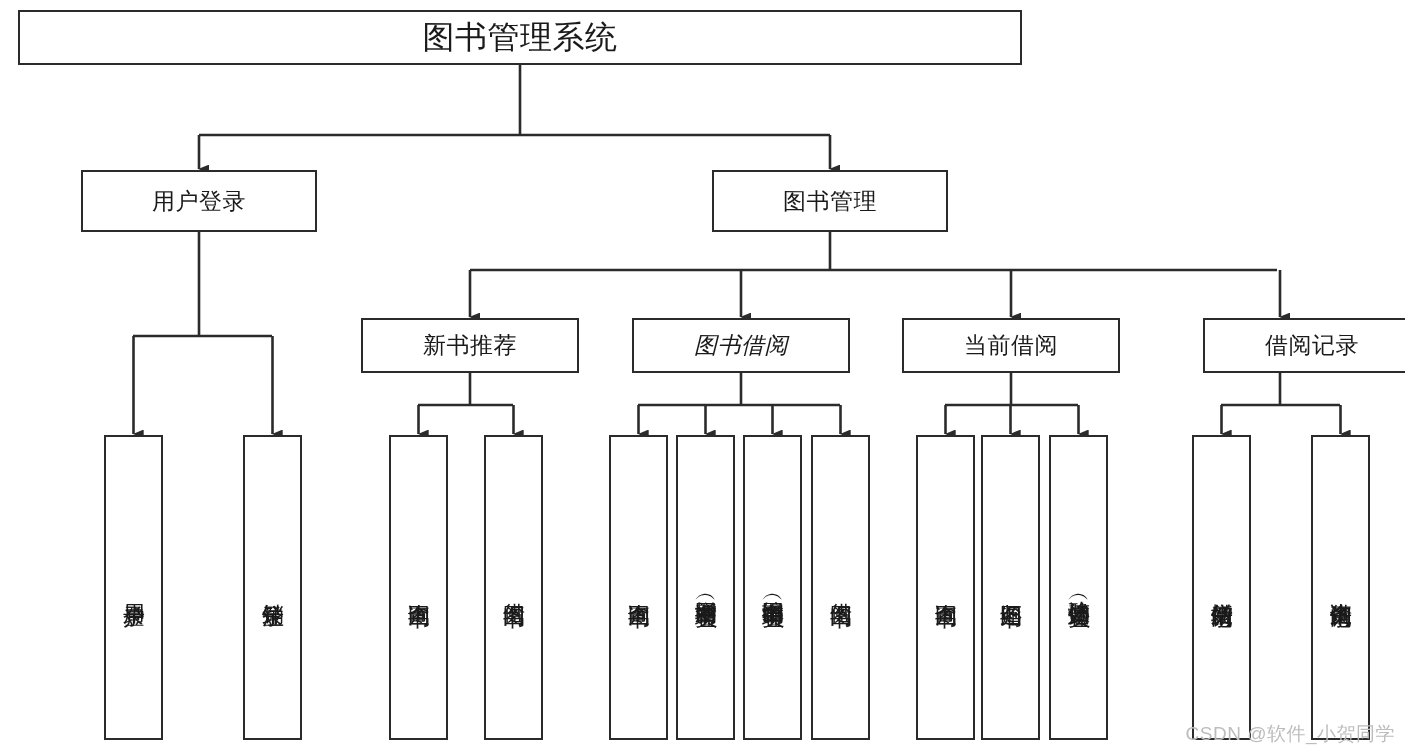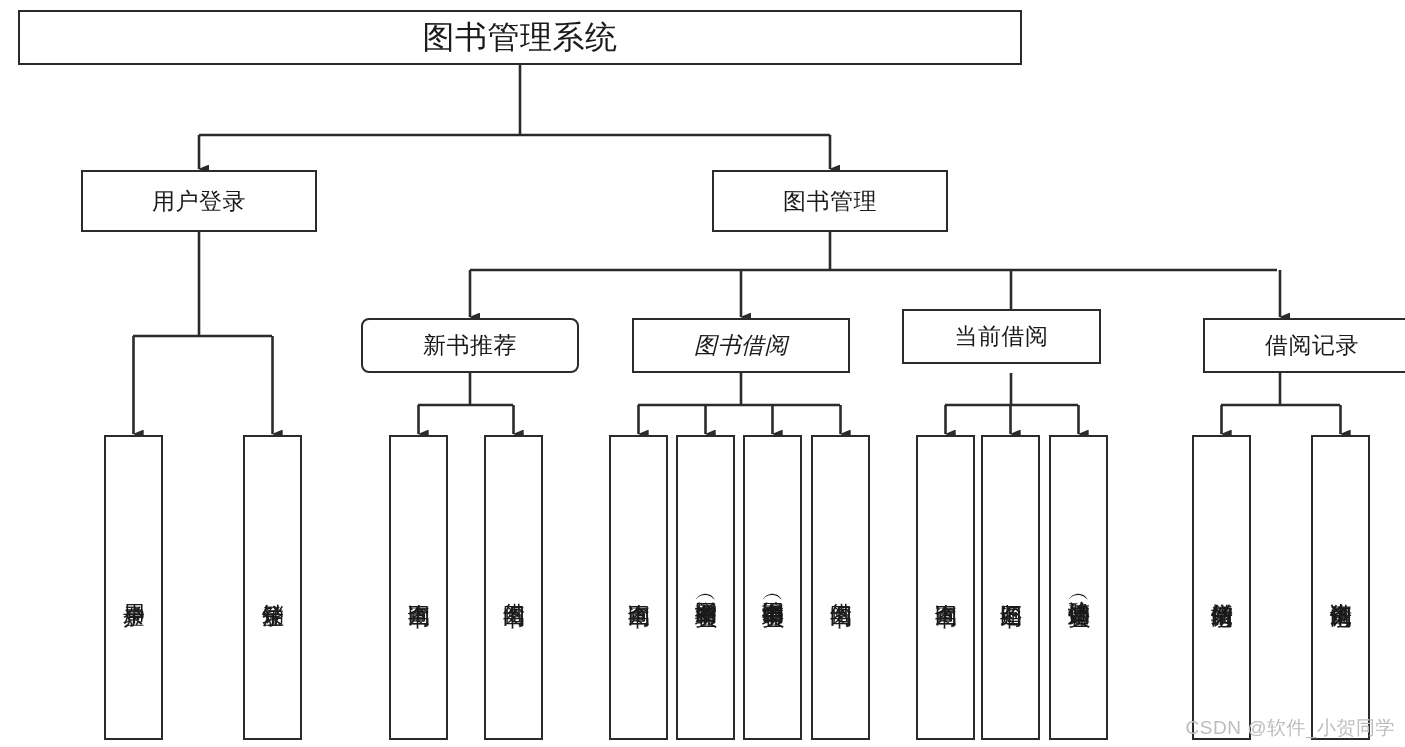--- a/index.html
+++ b/index.html
@@ -50,21 +50,21 @@
     letter-spacing: 1px;
     white-space: normal;
     max-height: 100%;
   }
   .node-box.title .node-label {
     font-size: 32px;
   }
   #watermark {
     position: absolute;
     right: 10px;
-    bottom: 6px;
+    bottom: 0;
     color: #bdbdbd;
     font-size: 19px;
     letter-spacing: 0.5px;
     white-space: nowrap;
     pointer-events: none;
   }
 </style>
 </head>
 <body>
 
@@ -116,27 +116,27 @@
   <div id="node-layer">
       <div class="node-box title" style="left: 18px; top: 10px; width: 1004px; height: 55px;">
         <span class="node-label">图书管理系统</span>
       </div>
       <div class="node-box" style="left: 81px; top: 170px; width: 236px; height: 62px;">
         <span class="node-label">用户登录</span>
       </div>
       <div class="node-box" style="left: 712px; top: 170px; width: 236px; height: 62px; align-items: center;">
         <span class="node-label">图书管理</span>
       </div>
-      <div class="node-box" style="left: 361px; top: 318px; width: 218px; height: 55px; border-radius: 8px;">
+      <div class="node-box" style="left: 361px; top: 318px; width: 218px; height: 55px;">
         <span class="node-label">新书推荐</span>
       </div>
       <div class="node-box" style="left: 632px; top: 318px; width: 218px; height: 55px; font-style: italic;">
         <span class="node-label">图书借阅</span>
       </div>
-      <div class="node-box" style="left: 902px; top: 309px; width: 199px; height: 55px;">
+      <div class="node-box" style="left: 902px; top: 318px; width: 218px; height: 55px;">
         <span class="node-label">当前借阅</span>
       </div>
       <div class="node-box" style="left: 1171px; top: 318px; width: 218px; height: 55px; margin-left: 32px;">
         <span class="node-label">借阅记录</span>
       </div>
       <div class="node-box vertical" style="left: 104px; top: 435px; width: 59px; height: 305px;">
         <span class="node-label">用户登录</span>
       </div>
       <div class="node-box vertical" style="left: 243px; top: 435px; width: 59px; height: 305px;">
         <span class="node-label">注销登录</span>

